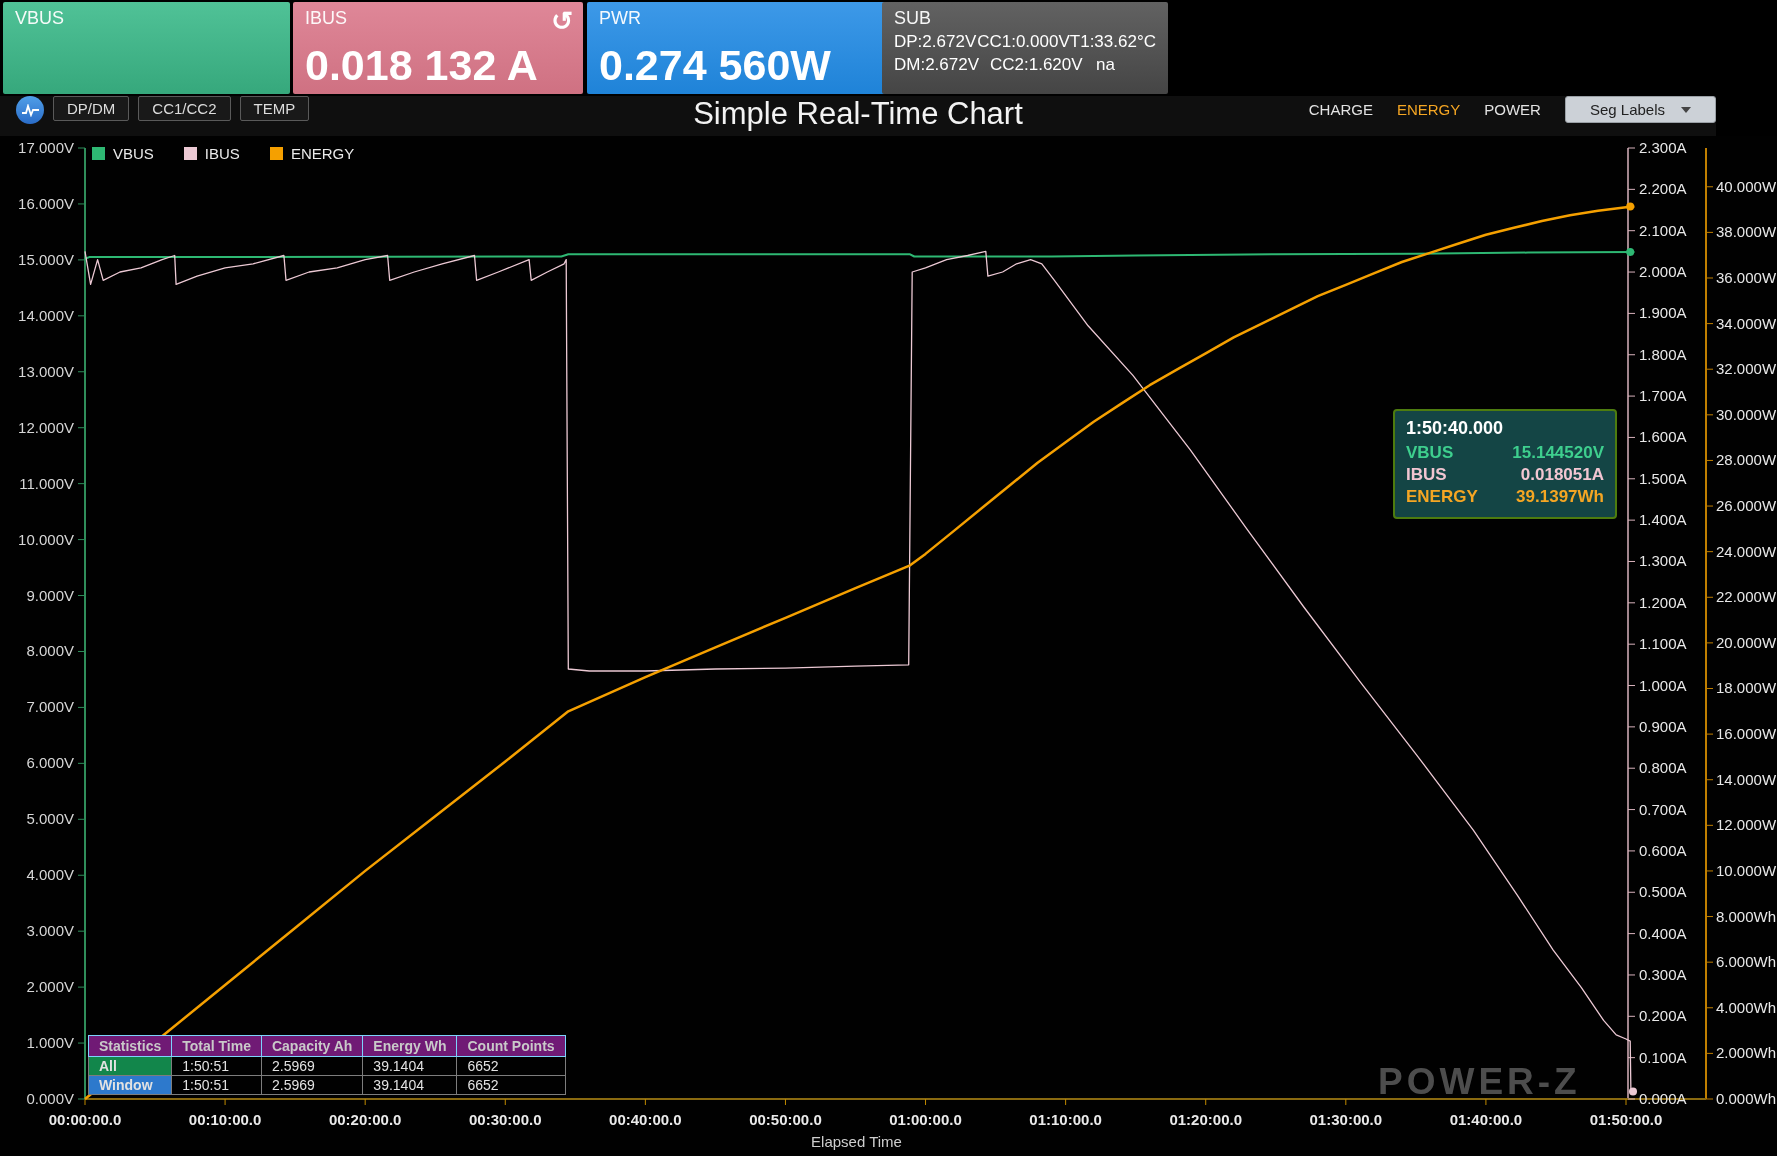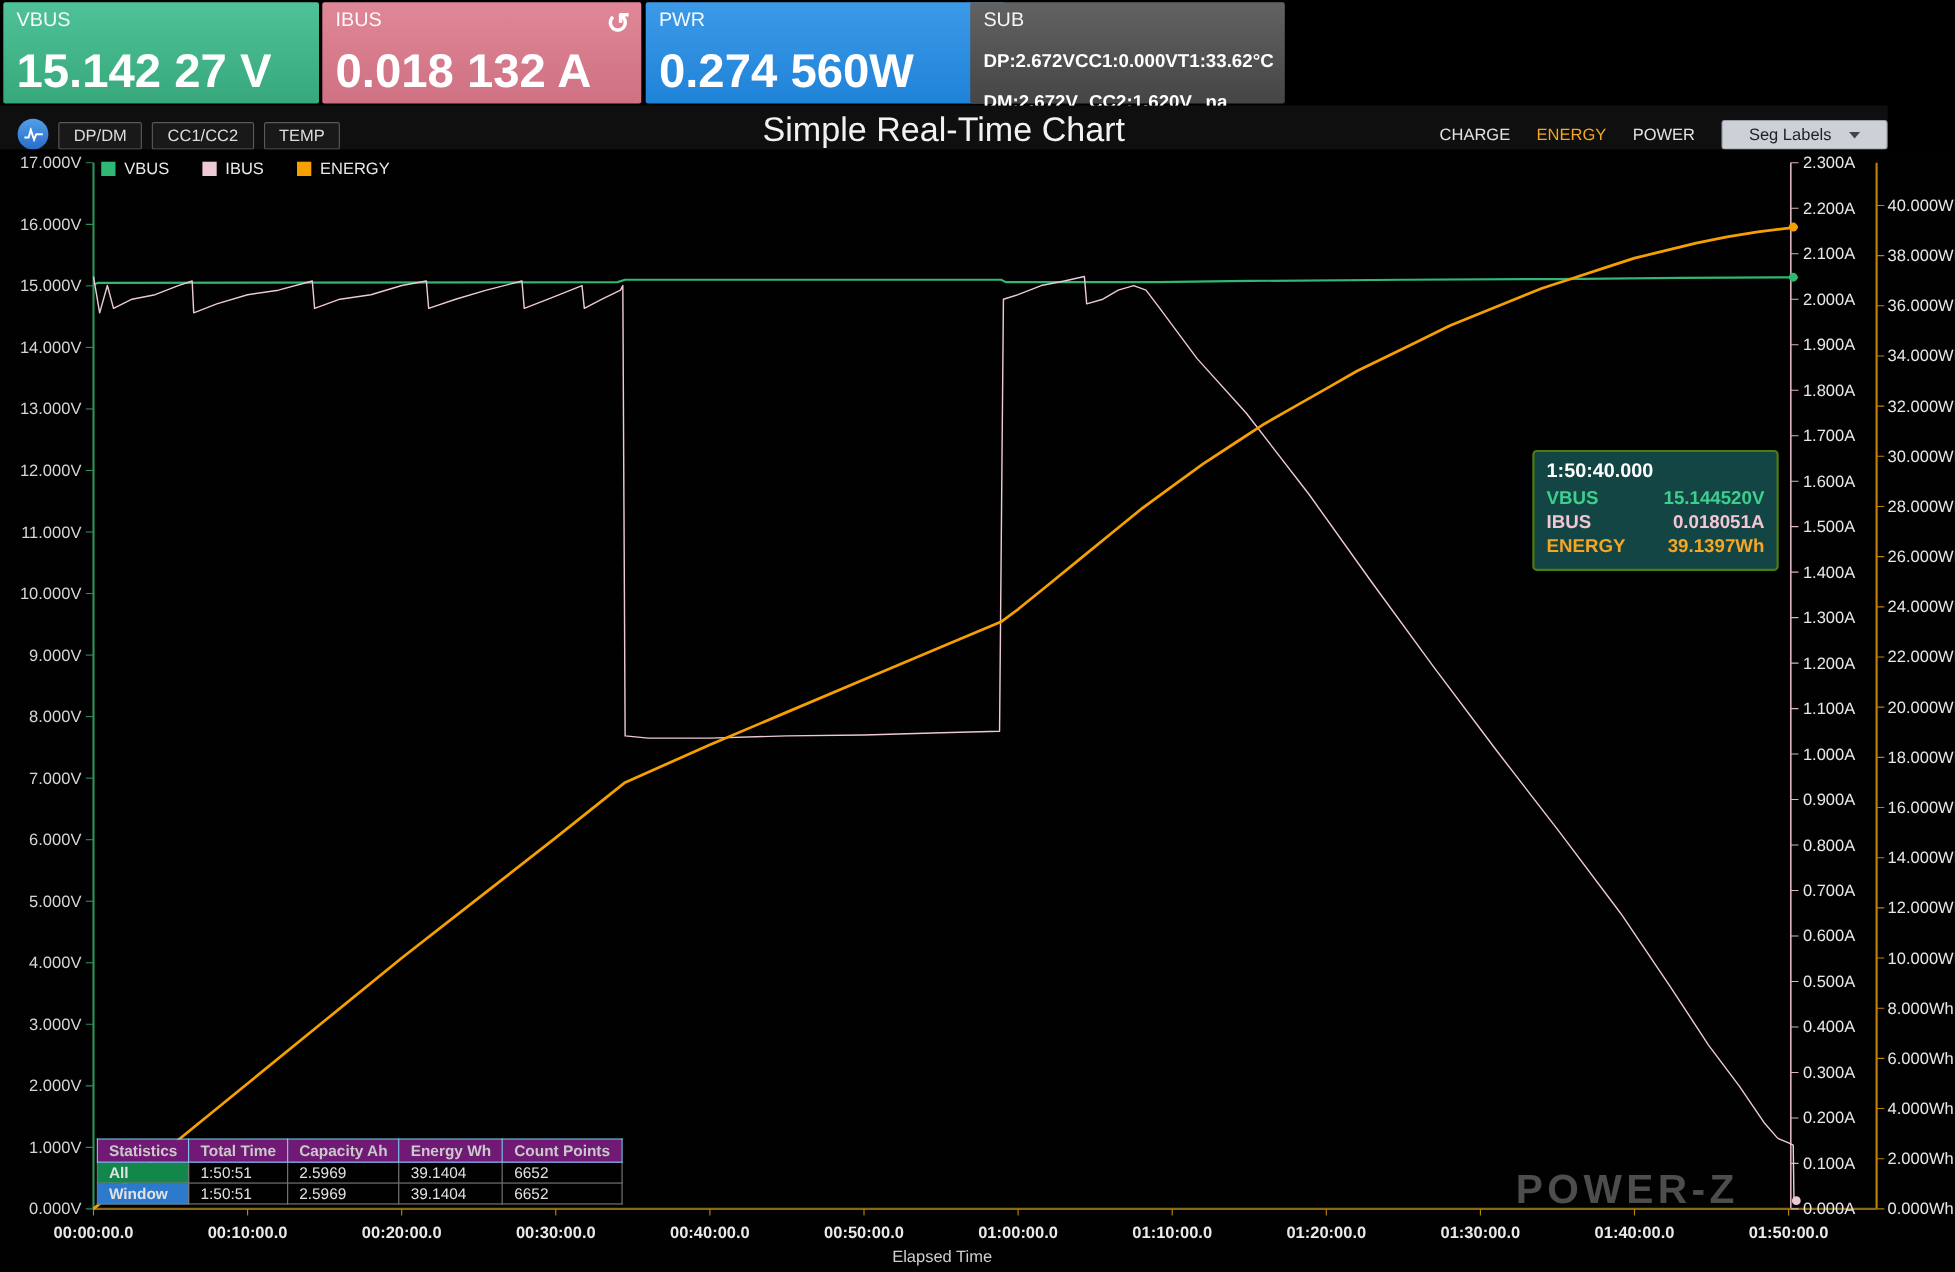--- a/index.html
+++ b/index.html
@@ -13,27 +13,27 @@
   .panel{position:absolute;top:2px;height:92px;border-radius:2px;
          display:flex;flex-direction:column;padding:6px 12px;box-sizing:border-box;}
   .p-label{font-size:18px;color:#fff;opacity:.95;}
   .p-value{margin-top:auto;font-size:43px;font-weight:bold;line-height:1.05;white-space:nowrap;}
   #panel-vbus{left:3px;width:287px;background:linear-gradient(#50c297,#36a87c);}
   #panel-ibus{left:293px;width:290px;background:linear-gradient(#df8798,#cf7182);}
   #panel-pwr{left:587px;width:327px;background:linear-gradient(#3d99e8,#1f83d8);}
   #panel-sub{left:882px;width:286px;background:linear-gradient(#626262,#454545);}
   .ccw{position:absolute;top:6px;right:10px;font-size:26px;font-weight:bold;color:#fff;line-height:1;}
   .ccw::before{content:"\21BA";}
-  .sub-line{display:flex;font-size:17px;font-weight:bold;margin-top:17px;white-space:nowrap;}
+  .sub-line{display:flex;font-size:17px;font-weight:normal;margin-top:3px;white-space:nowrap;}
   .sub-line .c1{width:96px;}
   .sub-line .c2{width:106px;}
 
   
   #toolbar{position:absolute;top:96px;left:0;width:1716px;height:40px;background:#0f0f0f;
-           display:flex;align-items:flex-end;}
+           display:flex;align-items:flex-start;}
   .app-icon{margin-left:16px;width:28px;height:28px;border-radius:50%;flex:0 0 auto;
             background:linear-gradient(#509fe8,#2a6cc8);display:flex;align-items:center;justify-content:center;}
   .tab{margin-left:9px;padding:3px 13px;border:1px solid #5a5a5a;background:#191919;
        color:#ddd;font-size:15px;border-radius:2px;cursor:default;}
   #toolbar-title{position:absolute;left:50%;transform:translateX(-50%);font-size:31px;color:#f2f2f2;}
   .tb-right{position:absolute;right:0;display:flex;align-items:center;gap:24px;}
   .tb-btn{font-size:15px;color:#e3e3e3;}
   .tb-btn.energy{color:#f5a623;}
   .dropdown{background:#ccd1d7;color:#222;font-size:15px;padding:4px 24px;border-radius:3px;
             display:flex;align-items:center;gap:16px;border:1px solid #9aa0a6;}
@@ -66,21 +66,20 @@
 
   #watermark{position:absolute;left:1378px;top:925px;font-size:37px;font-weight:800;
              letter-spacing:4px;color:#4d4d4d;}
 </style>
 </head>
 <body>
 
 <div id="hdr">
   <div class="panel" id="panel-vbus">
     <div class="p-label">VBUS</div>
-    <div class="p-value">15.142 27 V</div>
   </div>
   <div class="panel" id="panel-ibus">
     <div class="p-label">IBUS</div>
     <span class="ccw"></span>
     <div class="p-value">0.018 132 A</div>
   </div>
   <div class="panel" id="panel-pwr">
     <div class="p-label">PWR</div>
     <div class="p-value">0.274 560W</div>
   </div>

